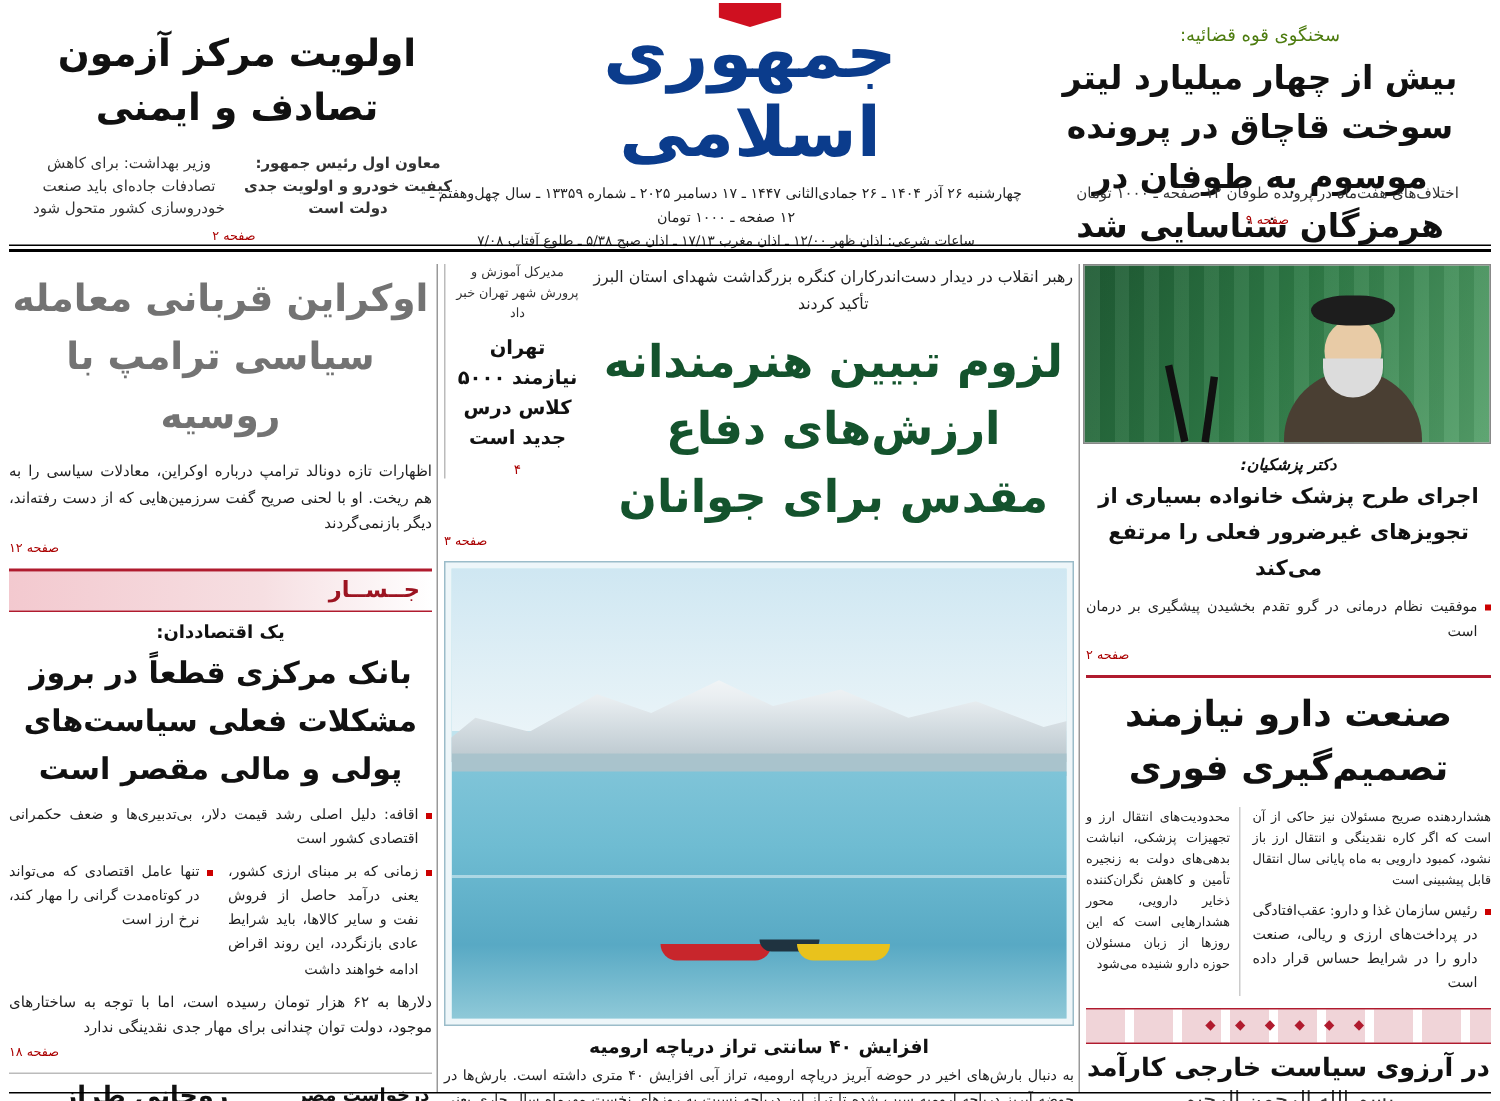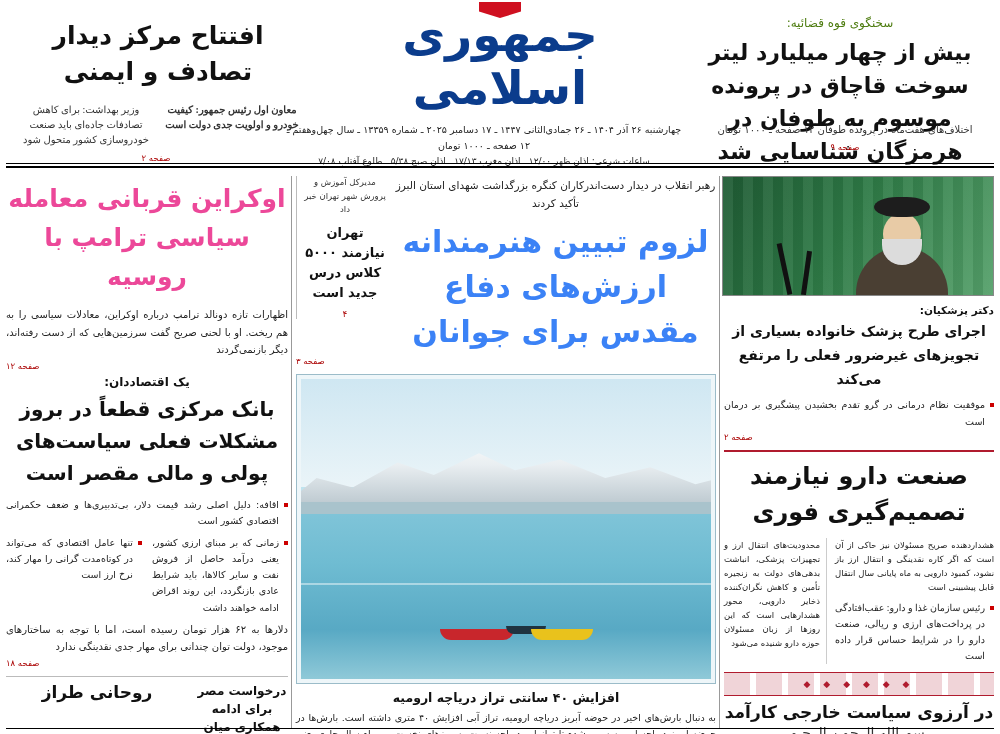--- a/index.html
+++ b/index.html
@@ -35,21 +35,21 @@
     font-size:25px;font-weight:bold;line-height:1.45;color:#111;
   }
   .mast-right{position:absolute;right:10px;top:16px;width:300px;text-align:center;}
   .mast-right .kicker{font-size:12px;color:#4d7c0f;margin-bottom:6px;}
   .mast-right .headline{font-size:22px;font-weight:bold;line-height:1.5;color:#111;}
 
   .mast-left-sub{
     position:absolute;left:10px;top:102px;width:292px;
     display:flex;justify-content:flex-start;gap:6px;font-size:10px;line-height:1.5;color:#333;
   }
-  .sub-col{width:140px;text-align:center;font-family:Liberation Serif, serif;}
+  .sub-col{width:140px;text-align:center;}
   .sub-col.bold{font-weight:bold;}
   .pagetag{font-size:8.5px;color:#a00;text-align:center;margin-top:3px;}
 
   .date-bar{
     position:absolute;left:284px;top:122px;width:400px;text-align:center;
     font-size:9.5px;color:#222;line-height:1.7;
   }
   .date-bar .row2{font-size:9px;}
   .mast-right-sub{
     position:absolute;right:12px;top:122px;width:286px;
@@ -64,21 +64,21 @@
   .col-left{position:absolute;left:6px;top:176px;width:282px;height:552px;}
   .col-mid{position:absolute;left:296px;top:176px;width:420px;height:552px;}
   .col-right{position:absolute;left:724px;top:176px;width:270px;height:552px;}
 
   .vline{position:absolute;top:176px;width:0;border-left:1px solid #999;height:552px;}
   .vline.a{left:291px;}
   .vline.b{left:719px;}
 
   
   .lead-headline{
-    font-size:25px;font-weight:bold;line-height:1.55;text-align:center;color:#ec4899;
+    font-size:25px;font-weight:bold;line-height:1.55;text-align:center;color:#737373;
     margin:4px 0 10px 0;
   }
   .para{font-size:10px;line-height:1.75;text-align:justify;color:#222;}
   .bullet{font-size:9.5px;line-height:1.7;text-align:justify;color:#222;position:relative;padding-right:9px;}
   .bullet:before{content:"";position:absolute;right:0;top:6px;width:4px;height:4px;background:#c00;}
   .page-ref{font-size:8.5px;color:#a00;text-align:left;margin-top:2px;}
 
   .jasar{
     margin:8px 0 6px 0;height:26px;position:relative;
     background:linear-gradient(90deg,#f3c9cf 0%,#f6dfe2 60%,#ffffff 100%);
@@ -106,21 +106,21 @@
   .mid-top{display:flex;gap:8px;align-items:flex-start;}
   .mid-side{
     width:84px;flex:0 0 84px;border-left:1px solid #bbb;padding-left:6px;text-align:center;
   }
   .mid-side .cap{font-size:8.5px;line-height:1.6;color:#333;}
   .mid-side .big{font-size:13px;font-weight:bold;line-height:1.55;margin-top:6px;color:#111;}
   .mid-side .num{font-size:9px;color:#a00;margin-top:6px;}
   .mid-main{flex:1;text-align:center;}
   .mid-kicker{font-size:10.5px;line-height:1.75;color:#222;}
   .mid-headline{
-    font-size:30px;font-weight:bold;line-height:1.5;color:#3b82f6;margin-top:6px;
+    font-size:30px;font-weight:bold;line-height:1.5;color:#14532d;margin-top:6px;
   }
   .photo-box{
     margin-top:8px;border:1px solid #9bbcc9;padding:4px;background:#eef6f9;
   }
   .photo{
     height:300px;width:100%;position:relative;overflow:hidden;background:#bfe3ee;
   }
   .sky{position:absolute;inset:0;height:36%;background:linear-gradient(#cfe7f2,#eaf4f8);}
   .mountain{
     position:absolute;left:-5%;top:17%;width:110%;height:26%;
@@ -148,21 +148,21 @@
   .leader-photo .curtain{position:absolute;inset:0;background:
     repeating-linear-gradient(90deg,rgba(255,255,255,.06) 0 10px,rgba(0,0,0,.05) 10px 20px);}
   .leader-photo .mic{position:absolute;left:22%;bottom:0;width:5px;height:52px;background:#111;transform:rotate(-12deg);}
   .leader-photo .mic2{position:absolute;left:30%;bottom:0;width:5px;height:44px;background:#111;transform:rotate(8deg);}
   .leader-photo .figure{position:absolute;right:16%;bottom:0;width:96px;height:104px;}
   .leader-photo .turban{position:absolute;left:50%;top:6px;transform:translateX(-50%);width:56px;height:20px;border-radius:28px/12px;background:#1d1d1d;}
   .leader-photo .face{position:absolute;left:50%;top:22px;transform:translateX(-50%);width:38px;height:42px;border-radius:50%;background:#e8cba6;}
   .leader-photo .beard{position:absolute;left:50%;top:48px;transform:translateX(-50%);width:40px;height:26px;border-radius:0 0 20px 20px;background:#dcdcdc;}
   .leader-photo .robe{position:absolute;left:50%;bottom:0;transform:translateX(-50%);width:92px;height:48px;border-radius:46px 46px 0 0;background:#4a3f33;}
 
-  .sec-kicker{font-size:10.5px;font-weight:bold;margin:8px 0 4px;color:#111;}
+  .sec-kicker{font-size:10.5px;font-weight:bold;text-align:center;margin:8px 0 4px;color:#111;font-style:italic;}
   .right-headline{font-size:14px;font-weight:bold;line-height:1.7;text-align:center;color:#111;}
   .red-line{border-top:2px solid #b01b2e;margin:8px 0 6px 0;}
   .big-right-headline{font-size:24px;font-weight:bold;line-height:1.5;text-align:center;color:#111;}
   .right-two{display:flex;gap:8px;margin-top:8px;}
   .right-two .c1{flex:1;}
   .right-two .c2{width:96px;flex:0 0 96px;border-right:1px solid #ccc;padding-right:6px;}
 
   .ornament{
     height:22px;margin-top:8px;
     background:repeating-linear-gradient(90deg,#f0d4d8 0 26px,#ffffff 26px 32px);
@@ -176,21 +176,21 @@
   .hr-bottom{position:absolute;left:6px;top:728px;width:988px;border-top:1px solid #000;}
 </style>
 </head>
 <body>
 
 <div class="page">
 
   <div class="masthead">
 
     <div class="mast-left">
-      <div class="headline">افتتاح مرکز دیدار تصادف و ایمنی</div>
+      <div class="headline">اولویت مرکز آزمون تصادف و ایمنی</div>
     </div>
 
     <div class="mast-logo">
       <div class="logo-flag"></div>
       <div class="logo-text">جمهوری اسلامی</div>
     </div>
 
     <div class="mast-right">
       <div class="kicker">سخنگوی قوه قضائیه:</div>
       <div class="headline">بیش از چهار میلیارد لیتر سوخت قاچاق در پرونده موسوم به طوفان در هرمزگان شناسایی شد</div>
@@ -221,20 +221,23 @@
   <div class="hr-top2"></div>
 
   <div class="vline a"></div>
   <div class="vline b"></div>
 
   <div class="col-left">
     <div class="lead-headline">اوکراین قربانی معامله سیاسی ترامپ با روسیه</div>
     <div class="para">اظهارات تازه دونالد ترامپ درباره اوکراین، معادلات سیاسی را به هم ریخت. او با لحنی صریح گفت سرزمین‌هایی که از دست رفته‌اند، دیگر بازنمی‌گردند</div>
     <div class="page-ref">صفحه ۱۲</div>
 
+    <div class="jasar">
+      <span>جــســار</span>
+    </div>
 
     <div class="kicker-red">یک اقتصاددان:</div>
     <div class="sub-headline">بانک مرکزی قطعاً در بروز مشکلات فعلی سیاست‌های پولی و مالی مقصر است</div>
 
     <div class="bullet">اقافه: دلیل اصلی رشد قیمت دلار، بی‌تدبیری‌ها و ضعف حکمرانی اقتصادی کشور است</div>
 
     <div class="two-col" style="margin-top:6px;">
       <div>
         <div class="bullet">زمانی که بر مبنای ارزی کشور، یعنی درآمد حاصل از فروش نفت و سایر کالاها، باید شرایط عادی بازنگردد، این روند اقراض ادامه خواهند داشت</div>
       </div>

